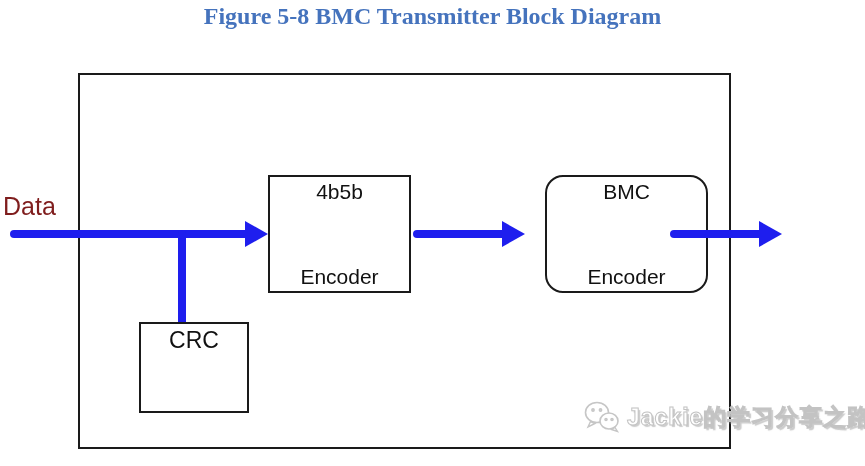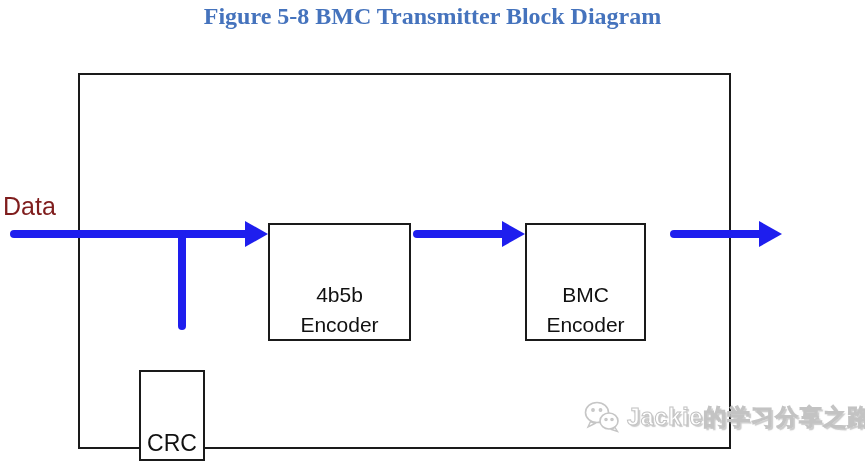--- a/index.html
+++ b/index.html
@@ -44,30 +44,29 @@
   .label-data { left: 3px; top: 192px; }
   .label-tocc { left: 793px; top: 219px; }
 
   .block {
     position: absolute;
     border: 2px solid var(--box-border);
     background: #ffffff;
     display: flex;
     flex-direction: column;
     align-items: center;
-    justify-content: flex-end;
+    justify-content: space-between;
     font-size: 21px;
     color: #111111;
     line-height: 1.4;
     text-align: center;
-    margin-top: 48px;
   }
   .block-4b5b { left: 268px; top: 175px; width: 143px; height: 118px; }
-  .block-bmc  { left: 525px; top: 175px; width: 121px; height: 118px; }
-  .block-crc  { left: 139px; top: 322px; width: 66px;  height: 91px; font-size: 23px; }
+  .block-bmc  { left: 545px; top: 175px; width: 163px; height: 118px; border-radius: 18px; }
+  .block-crc  { left: 139px; top: 322px; width: 110px;  height: 91px; font-size: 23px; }
 
   .arrow-line {
     position: absolute;
     background: var(--arrow-blue);
     border-radius: 4px;
   }
   .arrow-h { height: 8px; top: 230px; }
   .line-1 { left: 10px;  width: 240px; }
   .line-2 { left: 413px; width: 94px; }
   .line-3 { left: 670px; width: 94px; }

